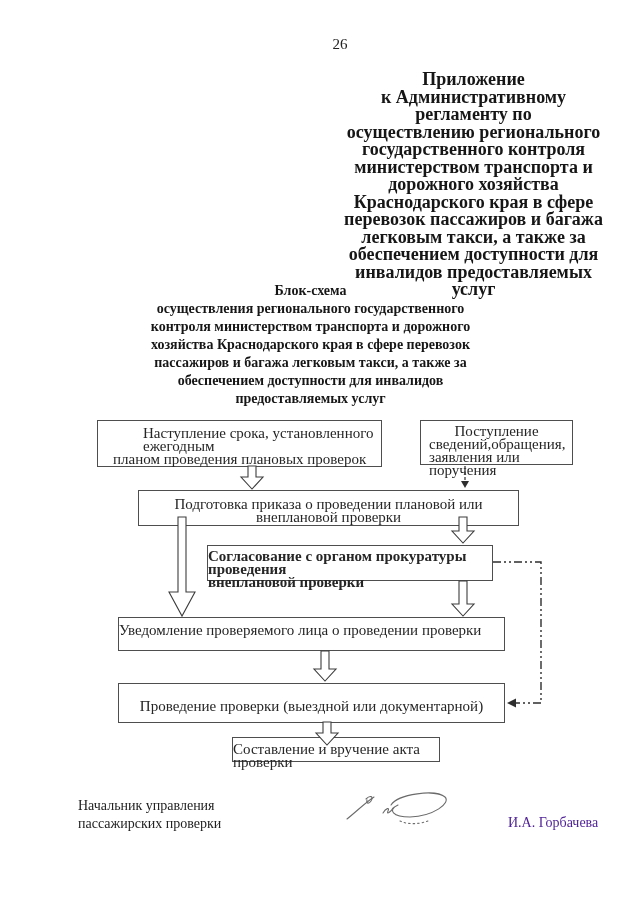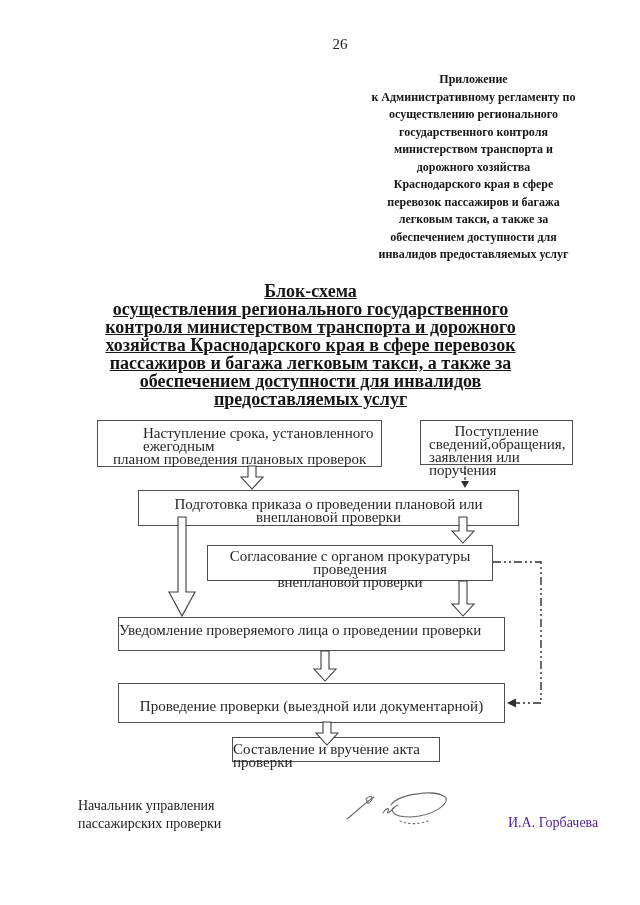--- a/index.html
+++ b/index.html
@@ -2,34 +2,34 @@
 <html><head>
 <meta charset="utf-8">
 <style>
   html,body{margin:0;padding:0;}
   body{
     width:640px;height:905px;background:#ffffff;position:relative;overflow:hidden;
     font-family:"Liberation Serif", serif;color:#1e1e1e;
   }
   .abs{position:absolute;}
   #page-num{left:322px;top:36px;width:36px;text-align:center;font-size:15px;color:#222;}
-  #annex{left:333px;top:71px;width:281px;text-align:center;font-weight:bold;font-size:12px;line-height:17.5px;color:#161616;}
-  #doc-title{left:58px;top:282px;width:505px;text-align:center;font-weight:bold;font-size:18px;line-height:18px;color:#161616;text-decoration:underline;}
+  #annex{left:333px;top:71px;width:281px;text-align:center;font-weight:bold;font-size:18px;line-height:17.5px;color:#161616;}
+  #doc-title{left:58px;top:282px;width:505px;text-align:center;font-weight:bold;font-size:14px;line-height:18px;color:#161616;}
   .flow-box{
     position:absolute;border:1px solid #4e4e4e;box-sizing:border-box;
     font-size:15px;line-height:13px;color:#262626;background:#fff;
   }
   #box1{left:97px;top:420px;width:285px;height:47px;padding:6px 5px 0 15px;text-align:left;}
   #box1 .l1{padding-left:30px;}
   #box2{left:420px;top:420px;width:153px;height:45px;padding:4px 8px 0 8px;}
   #box2 .l1{text-align:center;}
   #box2 .l2{display:flex;justify-content:space-between;}
   #box2 .l3{text-align:left;}
   #box3{left:138px;top:490px;width:381px;height:36px;text-align:center;padding-top:7px;}
-  #box4{left:207px;top:545px;width:286px;height:36px;text-align:center;padding-top:4px;}
+  #box4{left:207px;top:545px;width:286px;height:36px;text-align:left;padding-top:4px;font-weight:bold;}
   #box5{left:118px;top:617px;width:387px;height:34px;text-align:left;padding-top:6px;}
   #box6{left:118px;top:683px;width:387px;height:40px;text-align:center;padding-top:16px;}
   #box7{left:232px;top:737px;width:208px;height:25px;text-align:left;padding-top:5px;}
   #sig-role{left:78px;top:797px;font-size:14px;line-height:18px;text-align:left;color:#222;}
   #sig-name{left:508px;top:815px;font-size:14px;color:#4c1d95;}
   #overlay{position:absolute;left:0;top:0;width:640px;height:905px;pointer-events:none;}
 </style>
 </head>
 <body>
 

